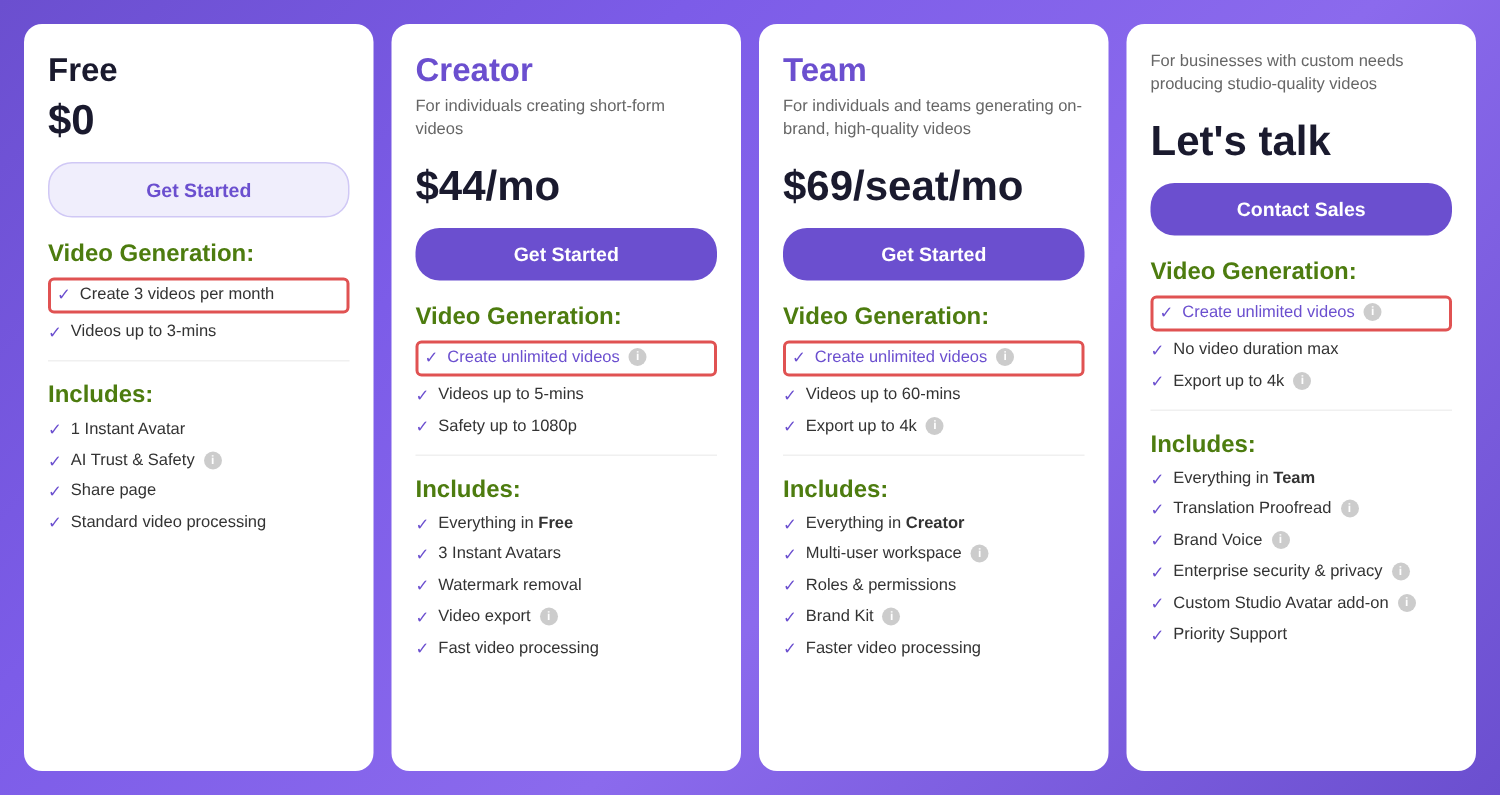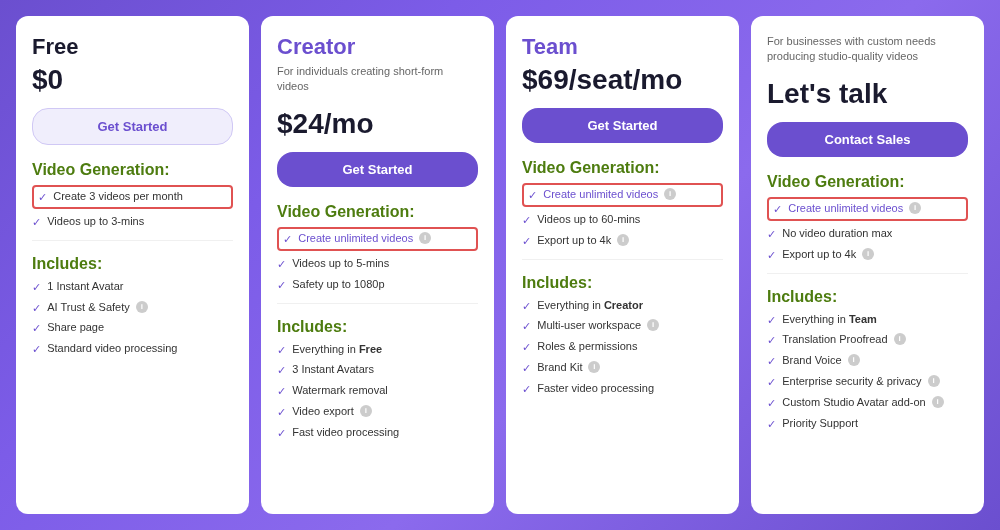--- a/index.html
+++ b/index.html
@@ -163,21 +163,21 @@
           <li class="feature-item">
             <span class="check-icon">✓</span>
             <span>Standard video processing</span>
           </li>
         </ul>
       </div>
     </div>
     <div class="plan-card">
       <div class="plan-name purple">Creator</div>
       <div class="plan-desc">For individuals creating short-form videos</div>
-      <div class="plan-price">$24/mo</div>
+      <div class="plan-price">$44/mo</div>
       <button class="btn btn-purple">Get Started</button>
       <div class="section-title">Video Generation:</div>
       <ul class="feature-list">
         <li class="feature-item" style="border: 2px solid rgb(224, 82, 82); border-radius: 4px; padding: 2px 4px;">
           <span class="check-icon">✓</span>
           <span class="feature-link" style="cursor: pointer;">Create unlimited videos</span>
           <span class="info-icon">i</span>
         </li>
         <li class="feature-item">
           <span class="check-icon">✓</span>
@@ -211,20 +211,21 @@
           </li>
           <li class="feature-item">
             <span class="check-icon">✓</span>
             <span>Fast video processing</span>
           </li>
         </ul>
       </div>
     </div>
     <div class="plan-card">
       <div class="plan-name purple">Team</div>
+      <div class="plan-desc">For individuals and teams generating on-brand, high-quality videos</div>
       <div class="plan-price">$69/seat/mo</div>
       <button class="btn btn-purple">Get Started</button>
       <div class="section-title">Video Generation:</div>
       <ul class="feature-list">
         <li class="feature-item" style="border: 2px solid rgb(224, 82, 82); border-radius: 4px; padding: 2px 4px;">
           <span class="check-icon">✓</span>
           <span class="feature-link" style="cursor: pointer;">Create unlimited videos</span>
           <span class="info-icon">i</span>
         </li>
         <li class="feature-item">

